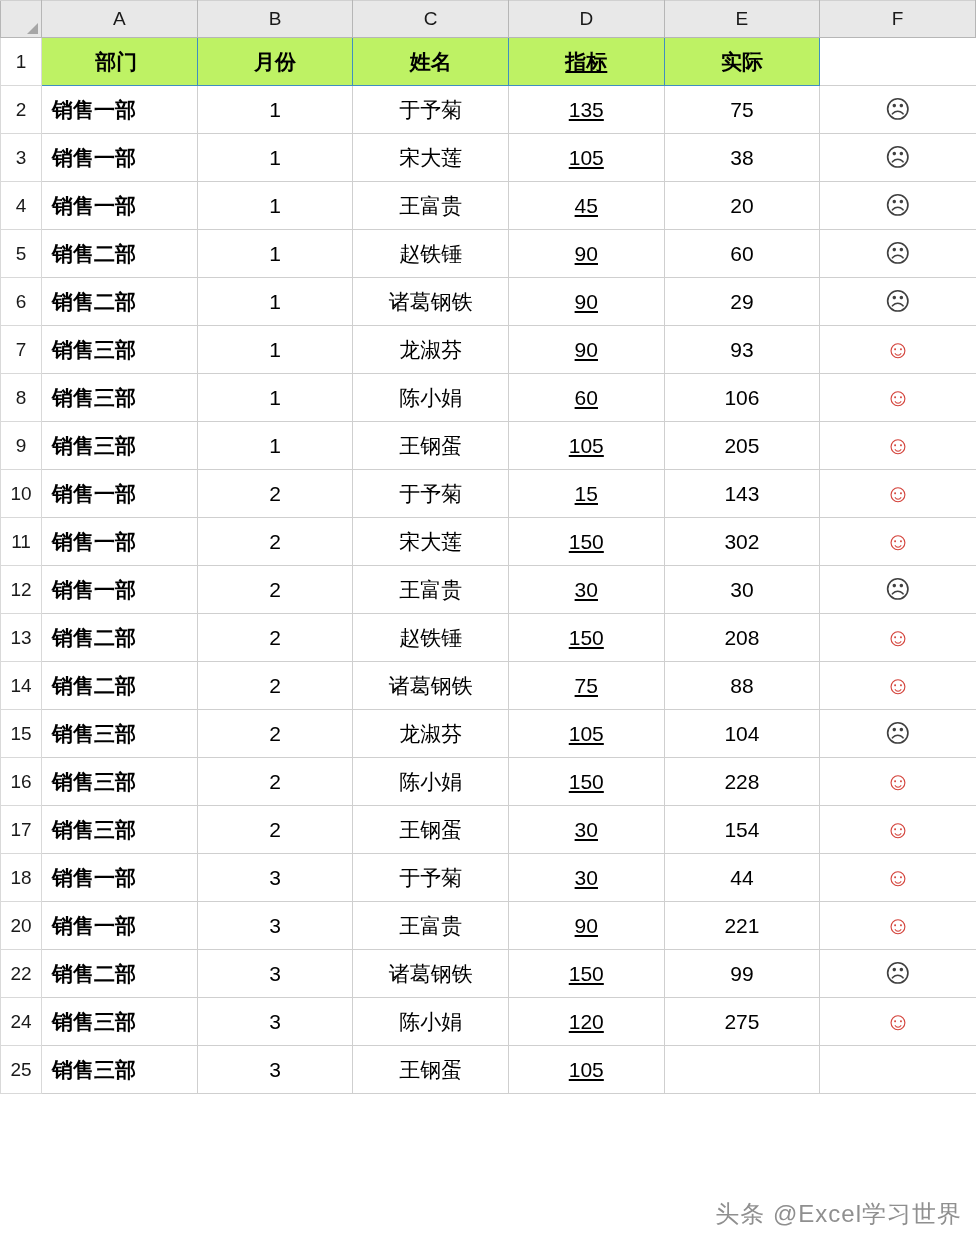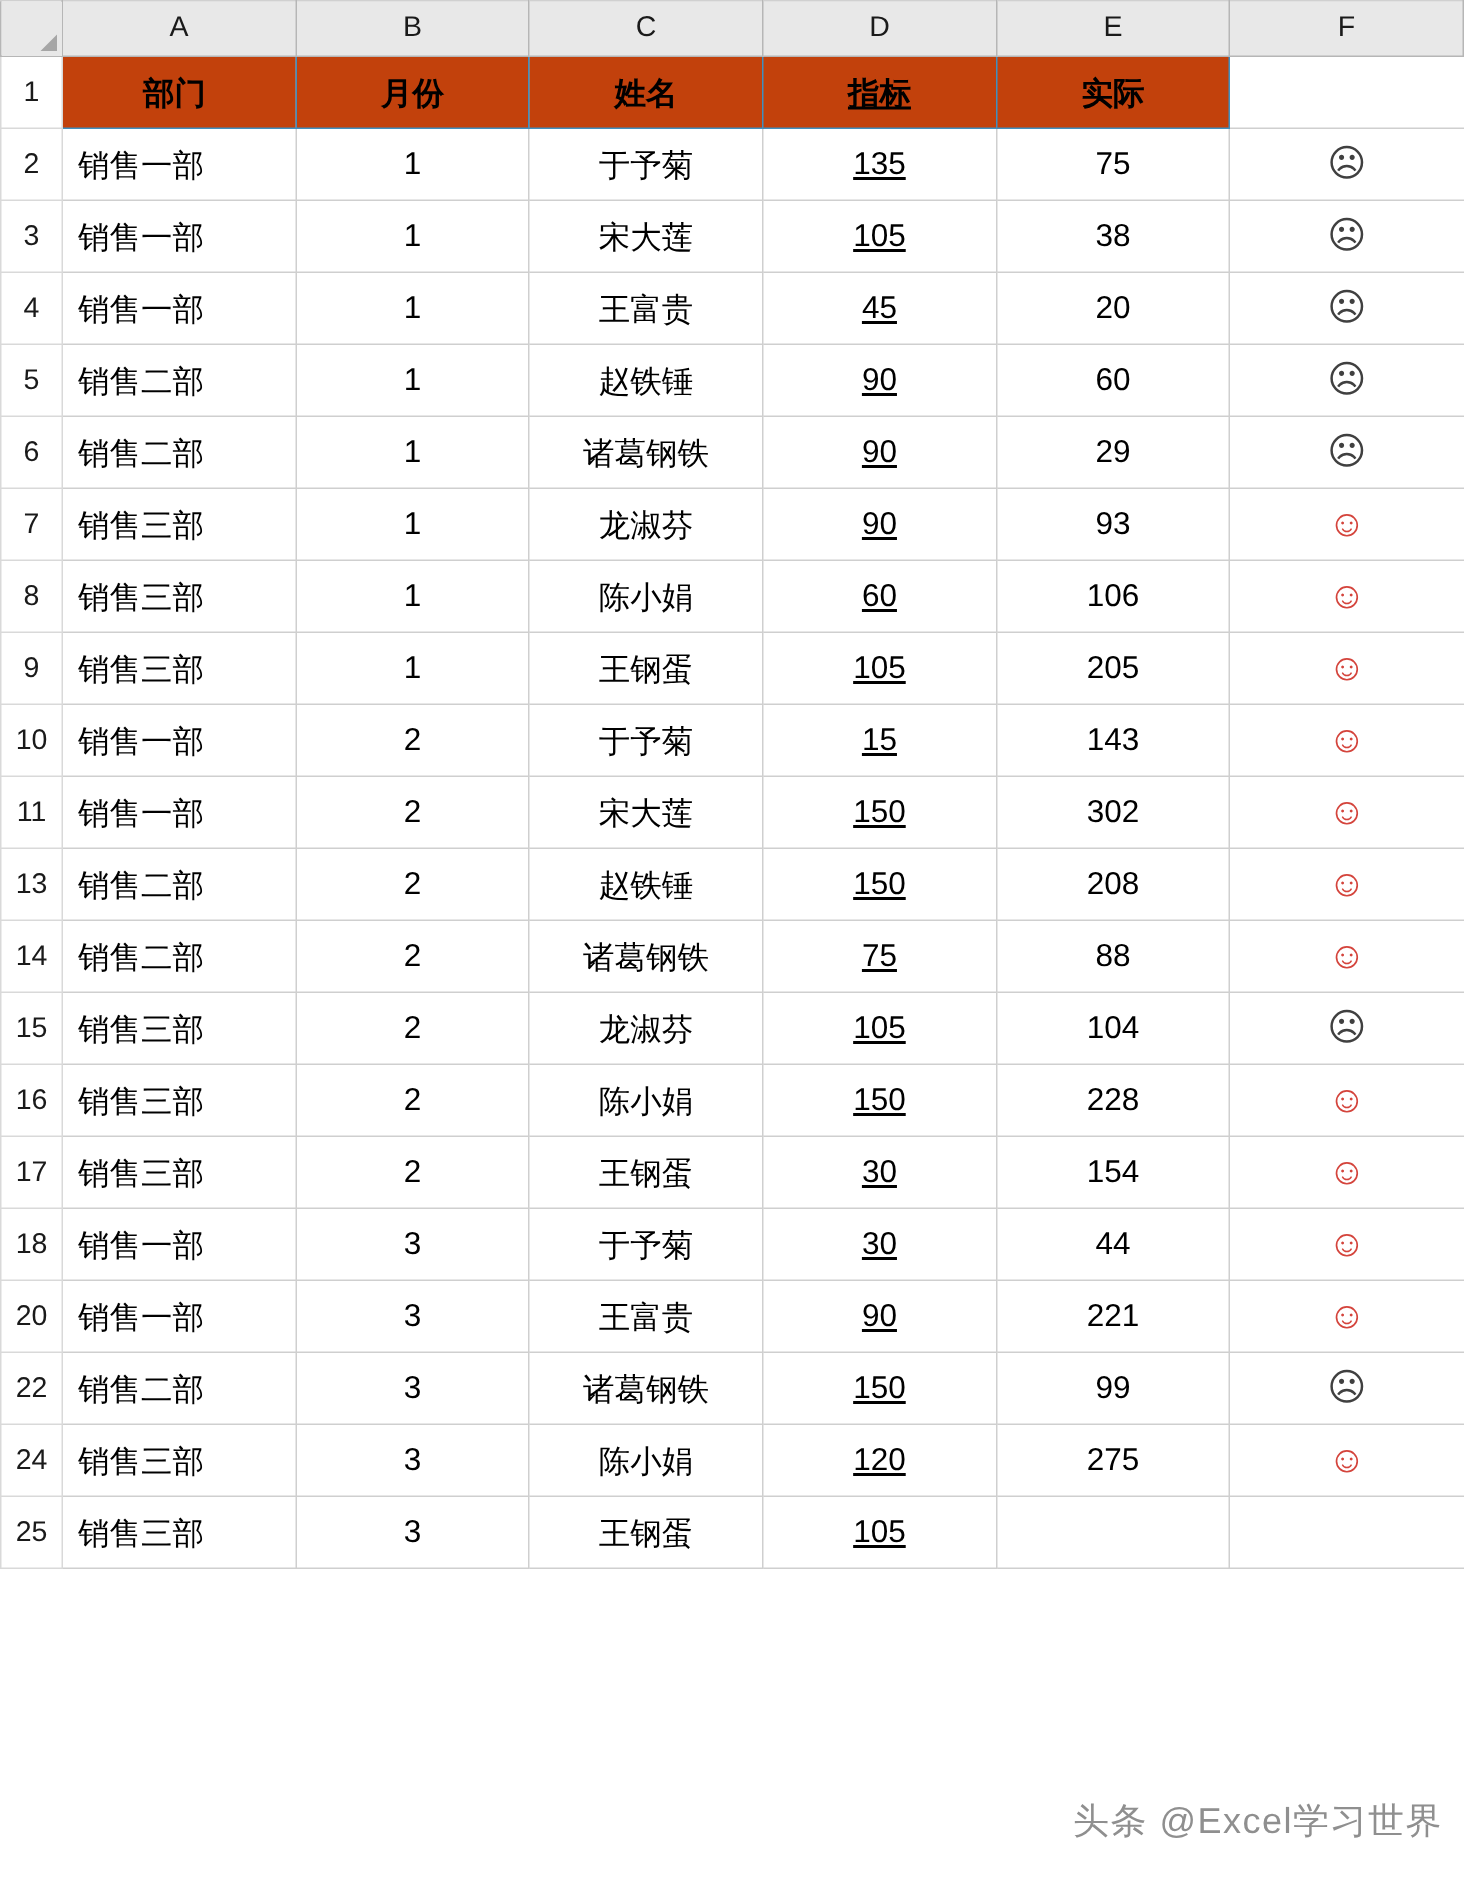--- a/index.html
+++ b/index.html
@@ -73,30 +73,30 @@
     border: 1px solid #cfcfcf;
     height: 48px;
     font-size: 21px;
     color: #000000;
     vertical-align: middle;
     padding: 0 6px;
     box-sizing: border-box;
     background: #ffffff;
   }
 
-  td.c-a { width: 200px; text-align: left; padding-left: 10px; }
+  td.c-a { width: 200px; text-align: left; padding-left: 10px; font-weight: bold; }
   td.c-b { width: 146px; text-align: center; }
   td.c-c { width: 142px; text-align: center; }
   td.c-d { width: 148px; text-align: center; text-decoration: underline; }
   td.c-e { width: 148px; text-align: center; }
   td.c-f { width: 152px; text-align: center; border-left: 1px solid #cfcfcf; border-right: none; }
 
   
   tr.title-row td.cell {
-    background: #c2410c;
+    background: #bef264;
     color: #000000;
     font-weight: bold;
     text-align: center;
     border: 1px solid #3f8fc0;
   }
   tr.title-row td.c-a { text-align: center; padding-left: 0; }
   tr.title-row td.c-f {
     background: #ffffff;
     border: 1px solid #cfcfcf;
     border-right: none;
@@ -233,20 +233,29 @@
         <tr>
           <td class="row-head">11</td>
           <td class="cell c-a">销售一部</td>
           <td class="cell c-b">2</td>
           <td class="cell c-c">宋大莲</td>
           <td class="cell c-d">150</td>
           <td class="cell c-e">302</td>
           <td class="cell c-f"><span class="face happy">☺</span></td>
         </tr>
         <tr>
+          <td class="row-head">12</td>
+          <td class="cell c-a">销售一部</td>
+          <td class="cell c-b">2</td>
+          <td class="cell c-c">王富贵</td>
+          <td class="cell c-d">30</td>
+          <td class="cell c-e">30</td>
+          <td class="cell c-f"><span class="face sad">☹</span></td>
+        </tr>
+        <tr>
           <td class="row-head">13</td>
           <td class="cell c-a">销售二部</td>
           <td class="cell c-b">2</td>
           <td class="cell c-c">赵铁锤</td>
           <td class="cell c-d">150</td>
           <td class="cell c-e">208</td>
           <td class="cell c-f"><span class="face happy">☺</span></td>
         </tr>
         <tr>
           <td class="row-head">14</td>

